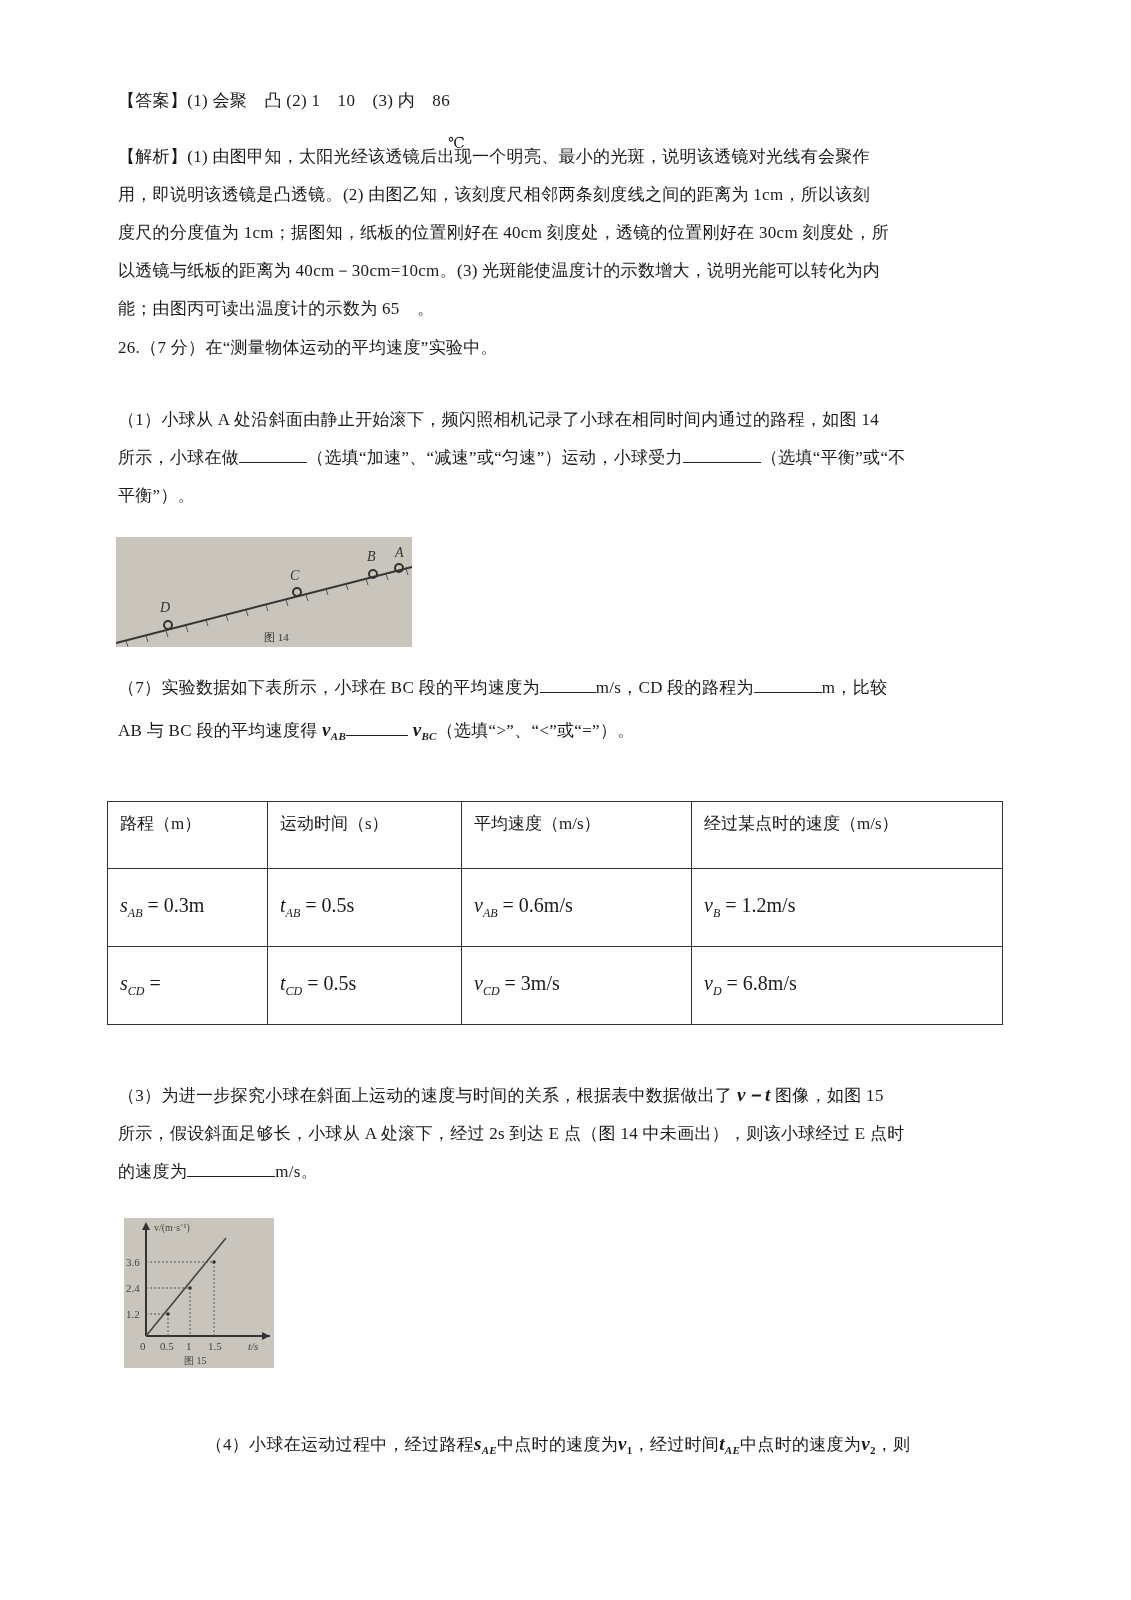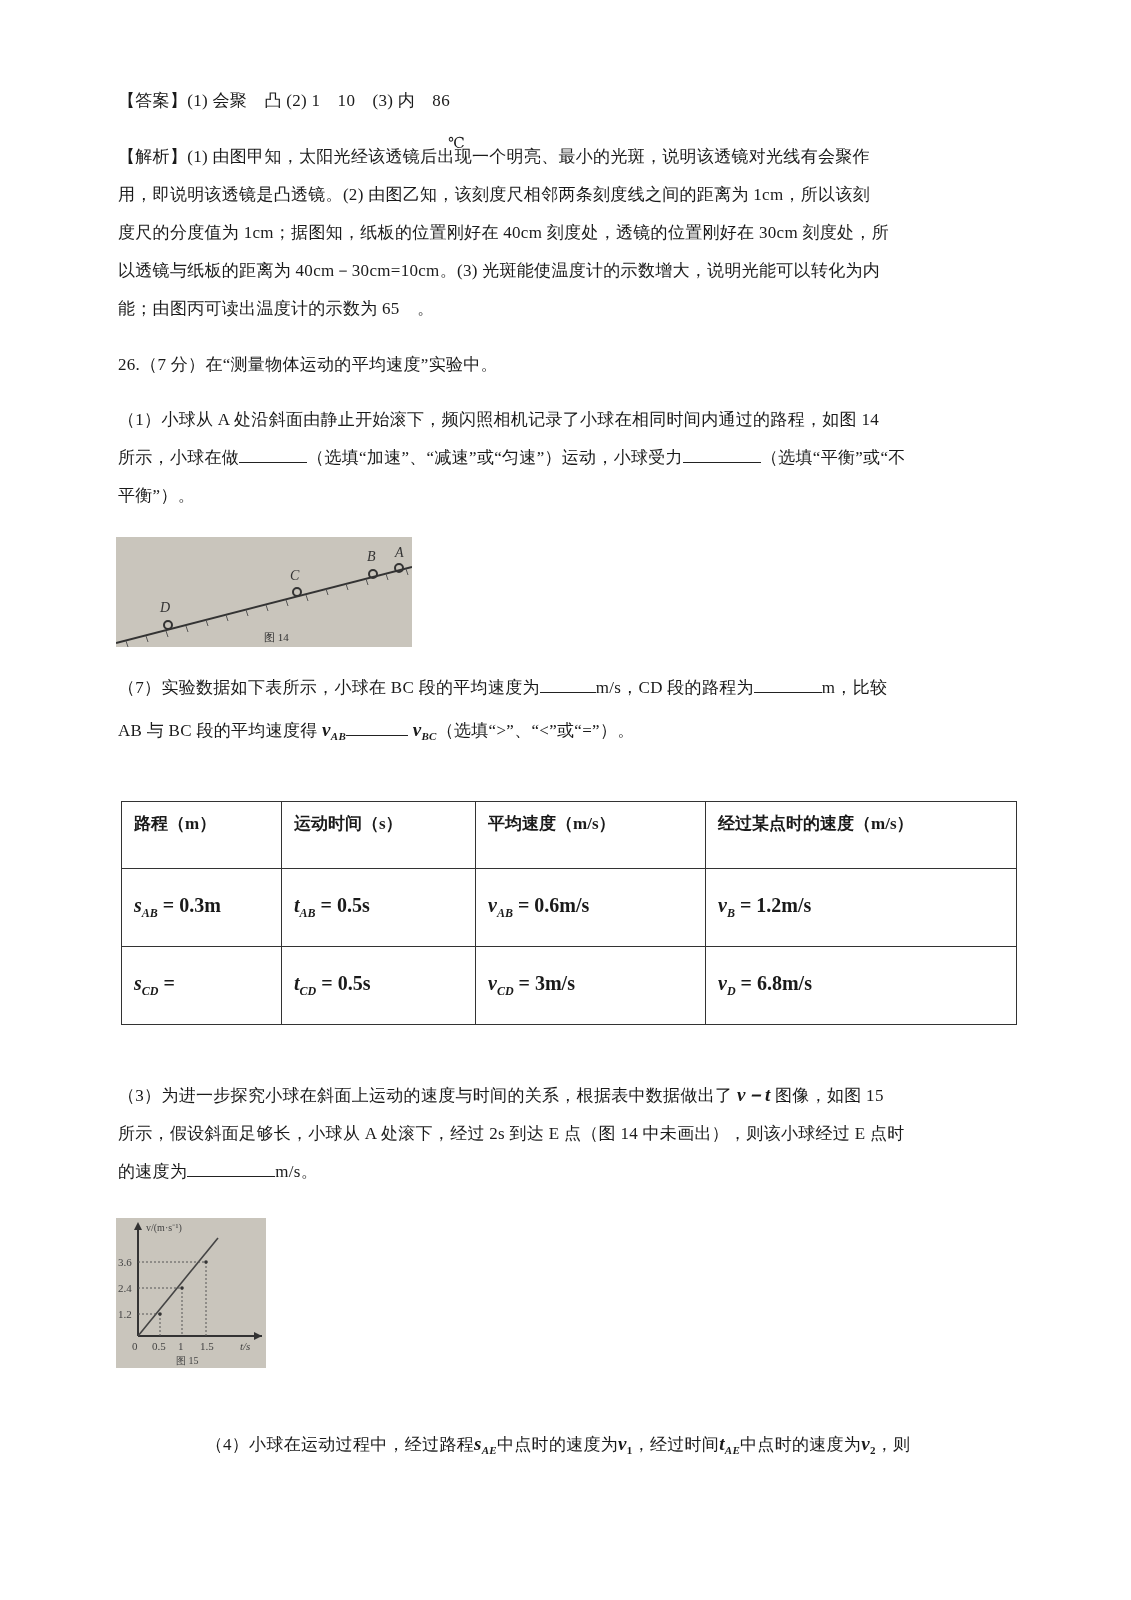--- a/index.html
+++ b/index.html
@@ -8,21 +8,21 @@
     font-family: "Liberation Serif", "DejaVu Serif", serif;
     color: #1a1a1a; font-size: 17px;
   }
   .p { position: absolute; left: 118px; width: 880px; line-height: 38px; font-size: 17px; letter-spacing: 0.3px; }
   .blank { display: inline-block; border-bottom: 1px solid #222; height: 18px; vertical-align: baseline; }
   .celsius { position: absolute; left: 448px; top: 134px; font-size: 15px; }
   .mi { font-style: italic; font-weight: bold; font-family: "Liberation Serif", serif; font-size: 19px; }
   .sub { font-size: 11px; font-style: italic; vertical-align: -4px; font-weight: bold; }
   .photo { position: absolute; background: #c9c5bc; overflow: hidden; }
   table.data {
-    position: absolute; left: 121px; top: 801px; width: 896px; border-collapse: collapse; font-weight: bold;
+    position: absolute; left: 107px; top: 801px; width: 896px; border-collapse: collapse;
   }
   table.data td { border: 1px solid #333; vertical-align: middle; padding: 0 12px; font-size: 17px; }
   table.data tr.head td { height: 56px; vertical-align: top; padding-top: 10px; }
   table.data tr.row td { height: 77px; font-size: 20px; }
   .cell-sym { font-style: italic; }
   .cell-sub { font-style: italic; font-size: 12px; vertical-align: -5px; }
 </style>
 </head>
 <body>
 
@@ -33,21 +33,21 @@
 <div class="celsius">℃</div>
 
 <div class="p" style="top:138px;">
   <div><span>【解析】</span><span>(1) 由图甲知，太阳光经该透镜后出现一个明亮、最小的光斑，说明该透镜对光线有会聚作</span></div>
   <div>用，即说明该透镜是凸透镜。(2) 由图乙知，该刻度尺相邻两条刻度线之间的距离为 1cm，所以该刻</div>
   <div>度尺的分度值为 1cm；据图知，纸板的位置刚好在 40cm 刻度处，透镜的位置刚好在 30cm 刻度处，所</div>
   <div>以透镜与纸板的距离为 40cm－30cm=10cm。(3) 光斑能使温度计的示数增大，说明光能可以转化为内</div>
   <div>能；由图丙可读出温度计的示数为 65　。</div>
 </div>
 
-<div class="p" style="top:346px;">26.（7 分）在“测量物体运动的平均速度”实验中。</div>
+<div class="p" style="top:329px;">26.（7 分）在“测量物体运动的平均速度”实验中。</div>
 
 <div class="p" style="top:401px;">
   <div>（1）小球从 A 处沿斜面由静止开始滚下，频闪照相机记录了小球在相同时间内通过的路程，如图 14</div>
   <div>
     <span>所示，小球在做</span><span class="blank" style="width:68px;"></span><span>（选填“加速”、“减速”或“匀速”）运动，小球受力</span><span class="blank" style="width:78px;"></span><span>（选填“平衡”或“不</span>
   </div>
   <div>平衡”）。</div>
 </div>
 
 <div class="photo" style="left:116px;top:537px;width:296px;height:110px;">
@@ -121,21 +121,21 @@
   </tr>
 </tbody>
   </table>
 
 <div class="p" style="top:1076px;">
   <div><span>（3）为进一步探究小球在斜面上运动的速度与时间的关系，根据表中数据做出了</span> <span class="mi">v－t</span> <span>图像，如图 15</span></div>
   <div>所示，假设斜面足够长，小球从 A 处滚下，经过 2s 到达 E 点（图 14 中未画出），则该小球经过 E 点时</div>
   <div><span>的速度为</span><span class="blank" style="width:88px;"></span><span>m/s。</span></div>
 </div>
 
-<div class="photo" style="left:116px;top:1218px;width:150px;height:150px;">
+<div class="photo" style="left:124px;top:1218px;width:150px;height:150px;">
   <svg width="150" height="150" viewBox="0 0 150 150">
     <line x1="22" y1="118" x2="146" y2="118" stroke="#333" stroke-width="2"></line>
     <polygon points="146,118 138,114 138,122" fill="#333"></polygon>
     <line x1="22" y1="118" x2="22" y2="6" stroke="#333" stroke-width="2"></line>
     <polygon points="22,4 18,12 26,12" fill="#333"></polygon>
     <line x1="22" y1="118" x2="102" y2="20" stroke="#444" stroke-width="1.6"></line>
     <g stroke="#555" stroke-dasharray="2,2" stroke-width="1">
       <line x1="22" y1="96" x2="44" y2="96"></line>
         <line x1="44" y1="96" x2="44" y2="118"></line>
       <line x1="22" y1="70" x2="66" y2="70"></line>

